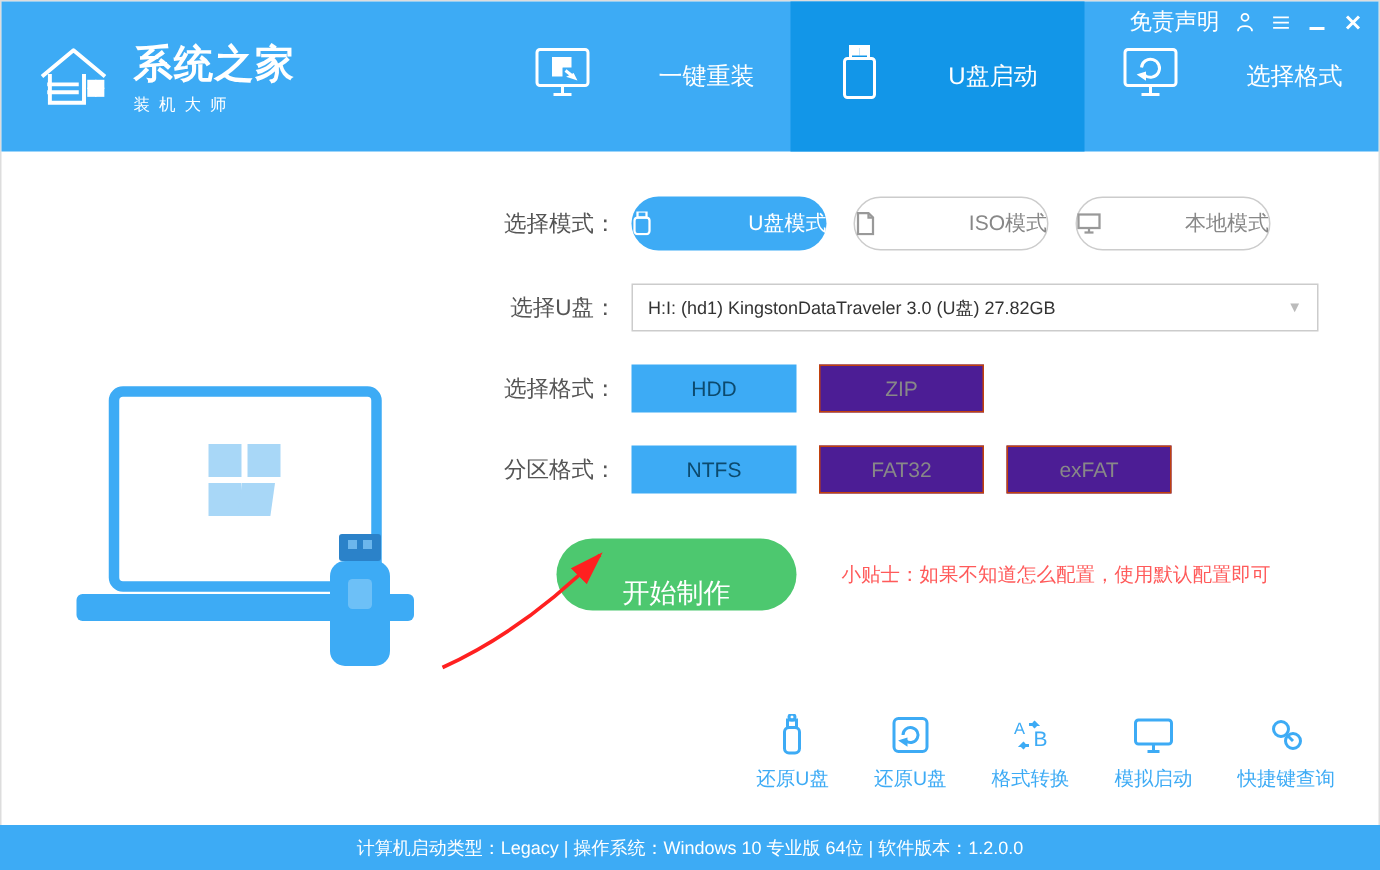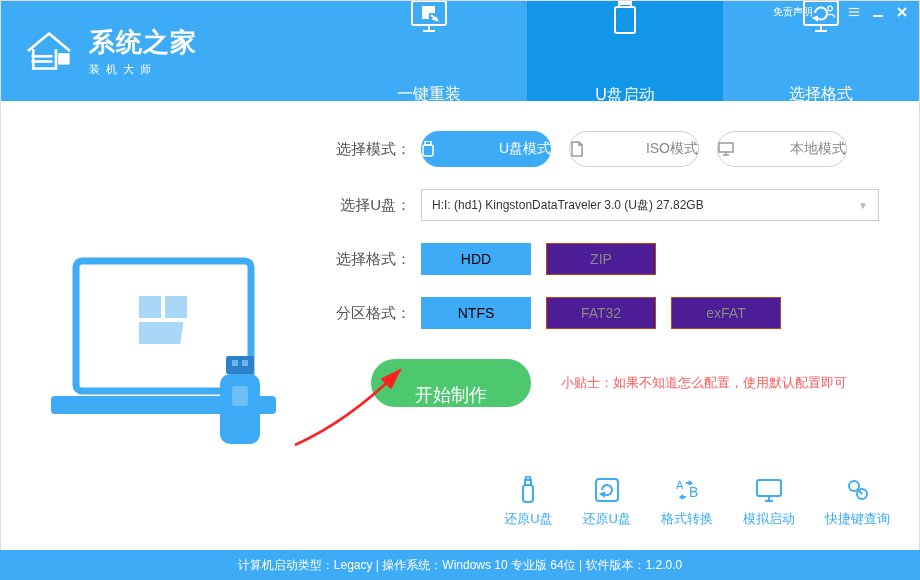--- a/index.html
+++ b/index.html
@@ -4,39 +4,39 @@
 <style>
 * { margin: 0; padding: 0; box-sizing: border-box; font-family: "Microsoft YaHei", sans-serif; }
 body { width: 920px; height: 580px; background: #fff; overflow: hidden; border: 1px solid #ddd; }
 .header { height: 100px; background: #3dabf5; display: flex; align-items: stretch; color: #fff; position: relative; }
 .logo-area { width: 330px; display: flex; align-items: center; padding-left: 20px; }
 .logo-icon { width: 56px; height: 56px; margin-right: 12px; color: #fff; }
 .logo-text { display: flex; flex-direction: column; }
 .logo-main { font-size: 26px; font-weight: bold; letter-spacing: 1px; }
 .logo-sub { font-size: 11px; letter-spacing: 6px; margin-top: 2px; }
 .nav-tabs { display: flex; flex: 1; }
-.nav-tab { width: 196px; display: flex; flex-direction: column; align-items: center; justify-content: center; cursor: pointer; position: relative; gap: 44px; }
+.nav-tab { width: 196px; display: flex; align-items: center; justify-content: center; cursor: pointer; position: relative; gap: 44px; }
 .nav-tab.active { background: #1296e8; }
 .nav-tab .nav-icon { height: 38px; display: flex; align-items: center; justify-content: center; margin-bottom: 6px; }
 .nav-tab .nav-label { font-size: 16px; }
-.title-bar { position: absolute; top: 4px; right: 10px; display: flex; align-items: center; gap: 10px; font-size: 10px; }
+.title-bar { position: absolute; top: 4px; right: 10px; display: flex; align-items: center; gap: 10px; font-size: 15px; }
 .title-bar span, .title-bar div { cursor: pointer; }
 .win-btn { width: 14px; height: 14px; display: flex; align-items: center; justify-content: center; }
 .content { display: flex; height: 430px; padding: 30px 0 0 0; }
 .illustration { width: 330px; display: flex; align-items: center; justify-content: center; padding-top: 40px; }
 .options { flex: 1; padding-right: 40px; }
 .row { display: flex; align-items: center; margin-bottom: 22px; }
 .row-label { width: 90px; text-align: right; color: #555; font-size: 15px; padding-right: 10px; }
 .mode-btn { width: 130px; height: 36px; border-radius: 18px; display: flex; align-items: center; justify-content: space-between; gap: 6px; font-size: 14px; cursor: pointer; margin-right: 18px; }
 .mode-btn.pill-active { background: #3dabf5; color: #fff; }
 .mode-btn.pill-inactive { background: #fff; color: #888; border: 1px solid #ccc; }
 .select-field { flex: 1; height: 32px; border: 1px solid #ccc; display: flex; align-items: center; padding: 0 10px; font-family: "SimSun", monospace; font-size: 12px; color: #333; justify-content: space-between; cursor: pointer; }
 .select-field .caret { color: #bbb; font-size: 10px; }
 .opt-btn { width: 110px; height: 32px; display: flex; align-items: center; justify-content: center; font-size: 14px; cursor: pointer; margin-right: 15px; }
-.opt-btn.active { background: #3dabf5; color: #000000; }
+.opt-btn.active { background: #3dabf5; color: #0c4a6e; }
 .opt-btn.inactive { background: #4c1d95; color: #888; border: 1px solid #c2410c; }
 .start-area { display: flex; align-items: center; margin-top: 30px; }
 .start-btn { width: 160px; height: 48px; border-radius: 24px; background: #4dc86f; color: #fff; font-size: 18px; display: flex; align-items: flex-end; justify-content: center; cursor: pointer; margin-left: 40px; margin-right: 30px; }
 .tip { color: #ff5a5a; font-size: 13px; }
 .bottom-actions { position: absolute; right: 30px; bottom: 52px; display: flex; gap: 30px; }
 .action-item { display: flex; flex-direction: column; align-items: center; color: #3dabf5; font-size: 13px; cursor: pointer; }
 .action-item .aicon { height: 32px; display: flex; align-items: center; justify-content: center; margin-bottom: 4px; }
 .status-bar { position: absolute; bottom: 0; left: 0; right: 0; height: 30px; background: #3dabf5; color: #fff; font-size: 12px; display: flex; align-items: center; justify-content: center; }
 .arrow { position: absolute; left: 290px; top: 360px; pointer-events: none; }
 </style>

